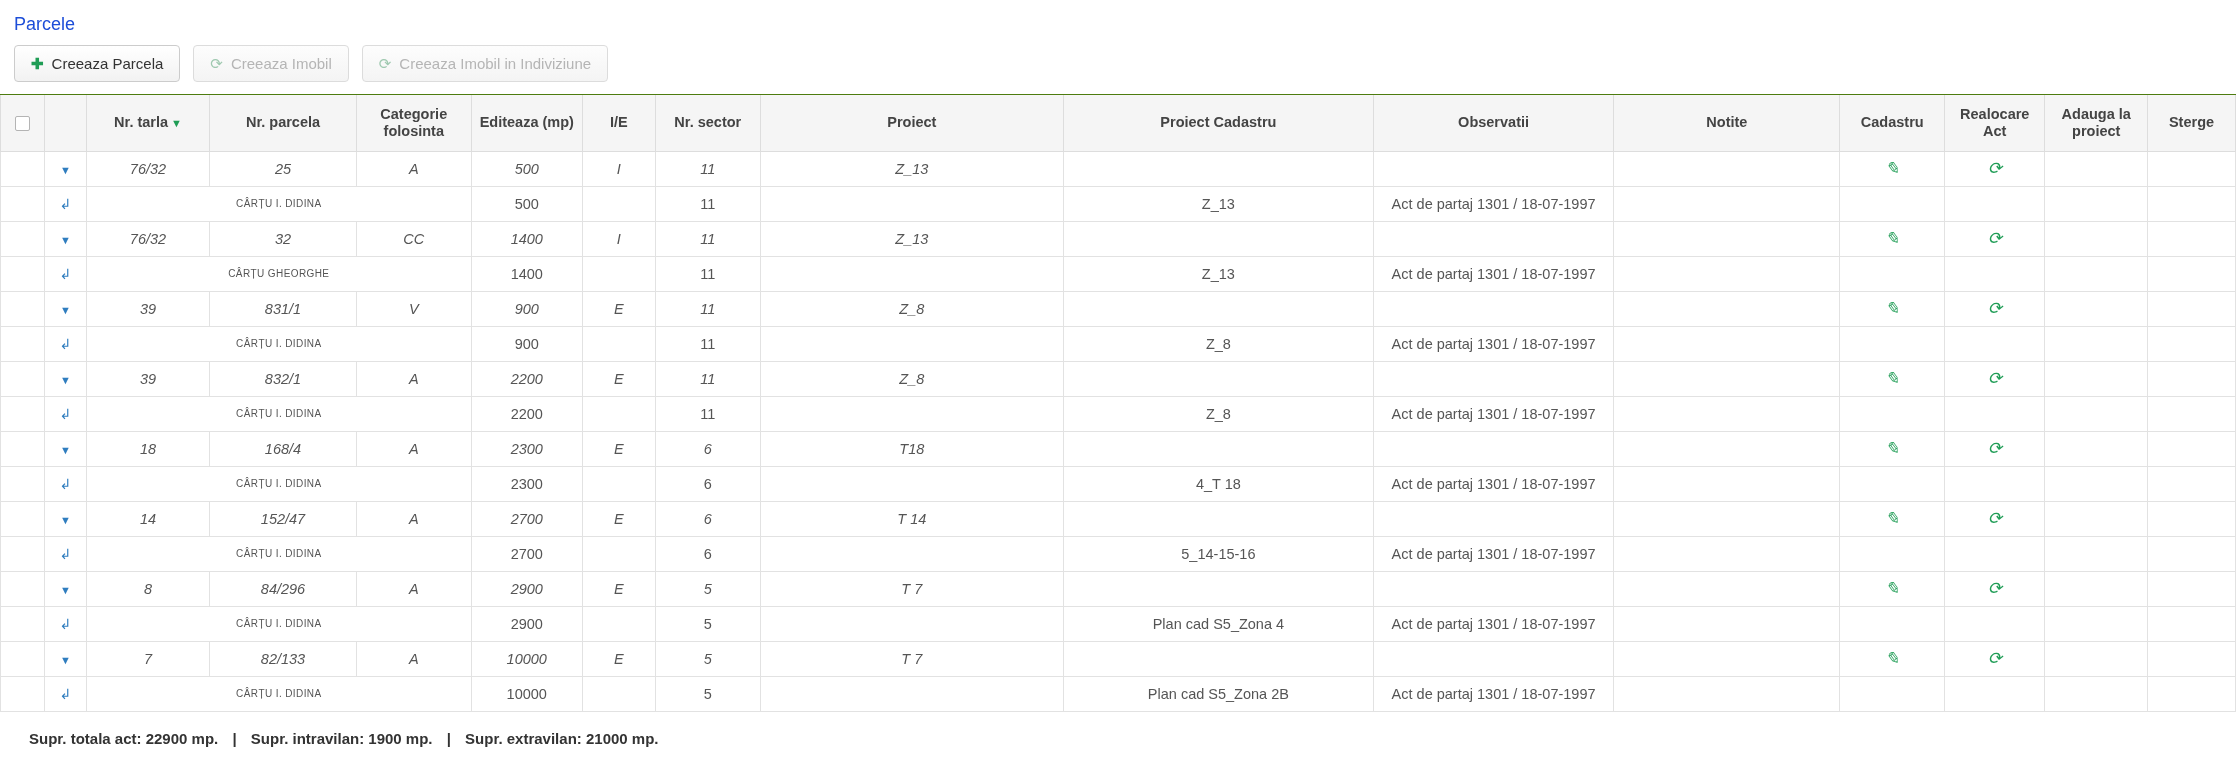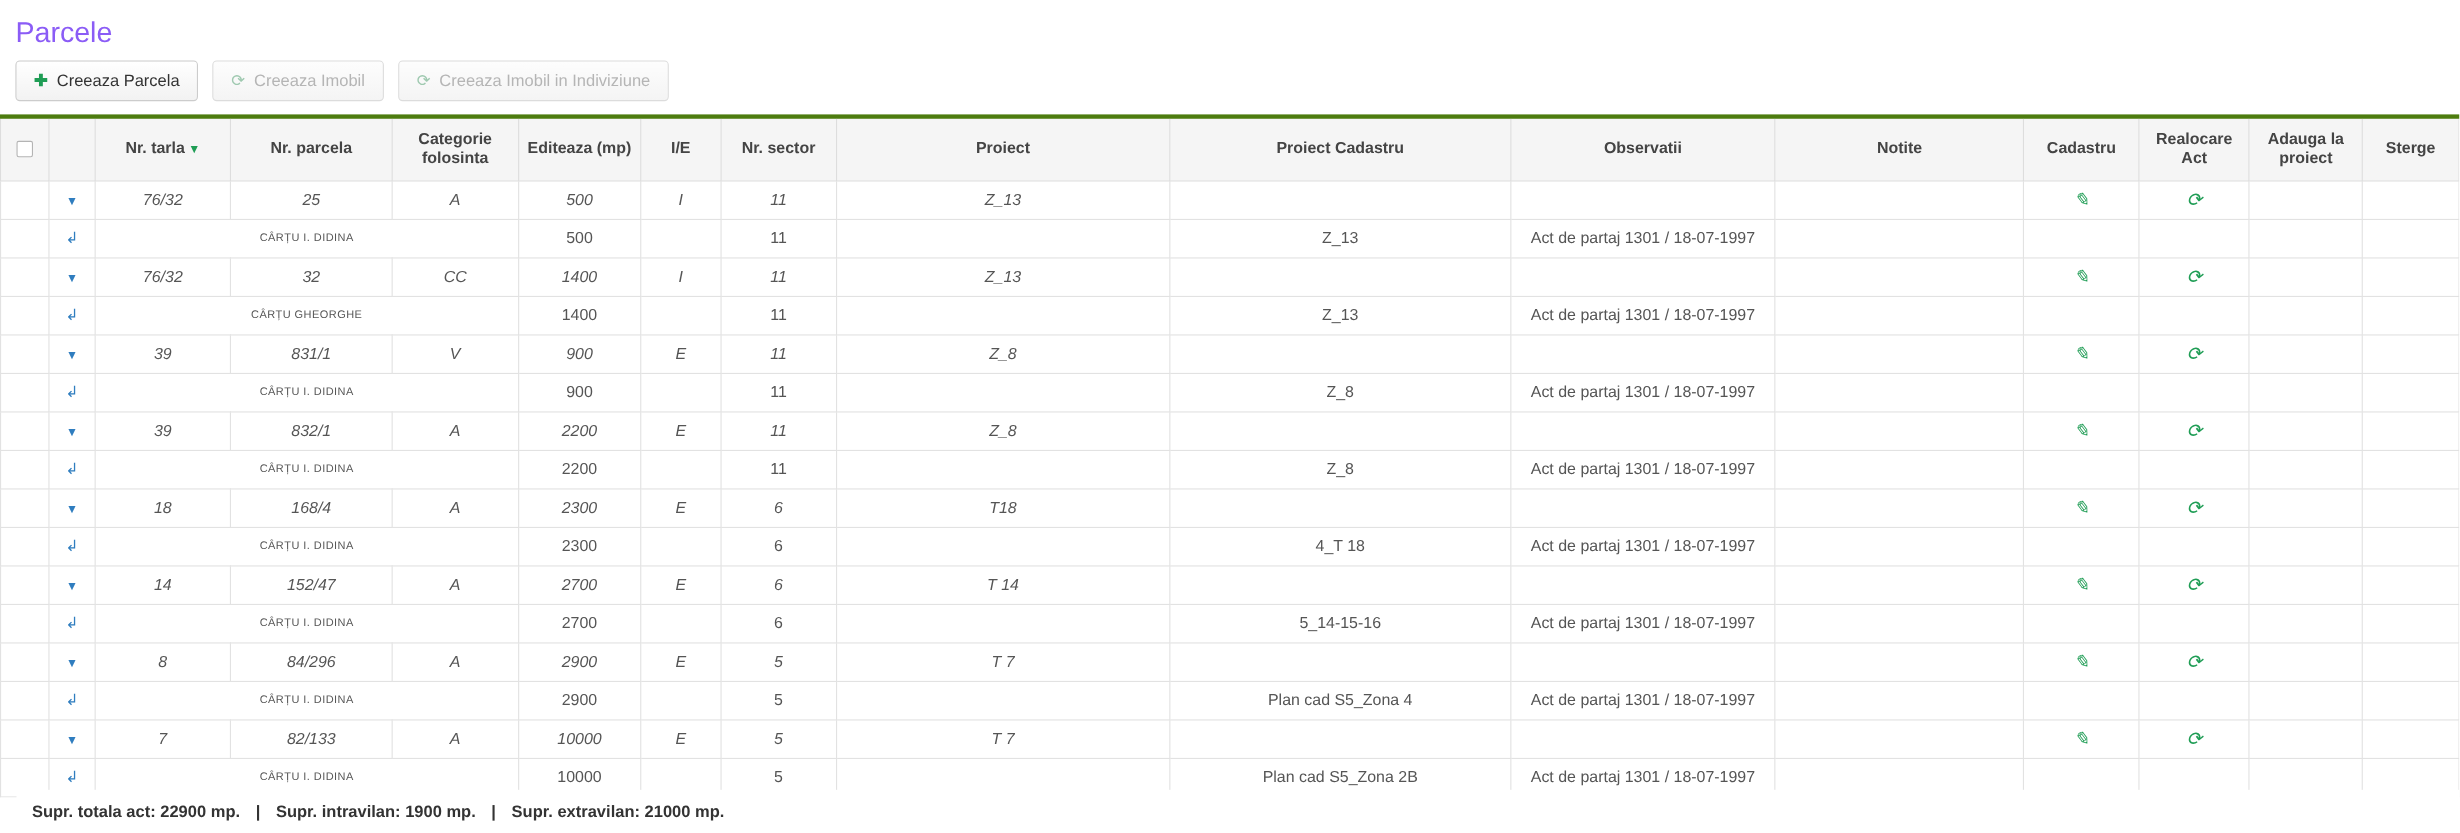--- a/index.html
+++ b/index.html
@@ -10,22 +10,22 @@
     color: #333;
   }
   .page {
     width: 2236px;
     height: 757px;
     position: relative;
     overflow: hidden;
     background: #fff;
   }
   .section-title {
-    font-size: 26px;
-    color: #8b5cf6;
+    font-size: 18px;
+    color: #1d4ed8;
     padding: 14px 0 10px 14px;
     font-weight: 400;
   }
   .toolbar {
     display: flex;
     align-items: center;
     gap: 13px;
     padding: 0 0 12px 14px;
   }
   .btn {
@@ -48,21 +48,21 @@
     color: #b5b5b5;
     background: linear-gradient(#fdfdfd, #f4f4f4);
     border-color: #dcdcdc;
     cursor: default;
   }
   .btn-disabled .ic { color: #9fc9b0; }
 
   .table-wrap {
     width: 2236px;
     overflow: hidden;
-    border-top: 4px solid #4d7c0f;
+    border-top: 1px solid #4d7c0f;
   }
   table.grid {
     border-collapse: collapse;
     width: 2236px;
     table-layout: fixed;
     font-size: 14.5px;
   }
   table.grid th {
     background: #f5f5f5;
     border: 1px solid #dddddd;

